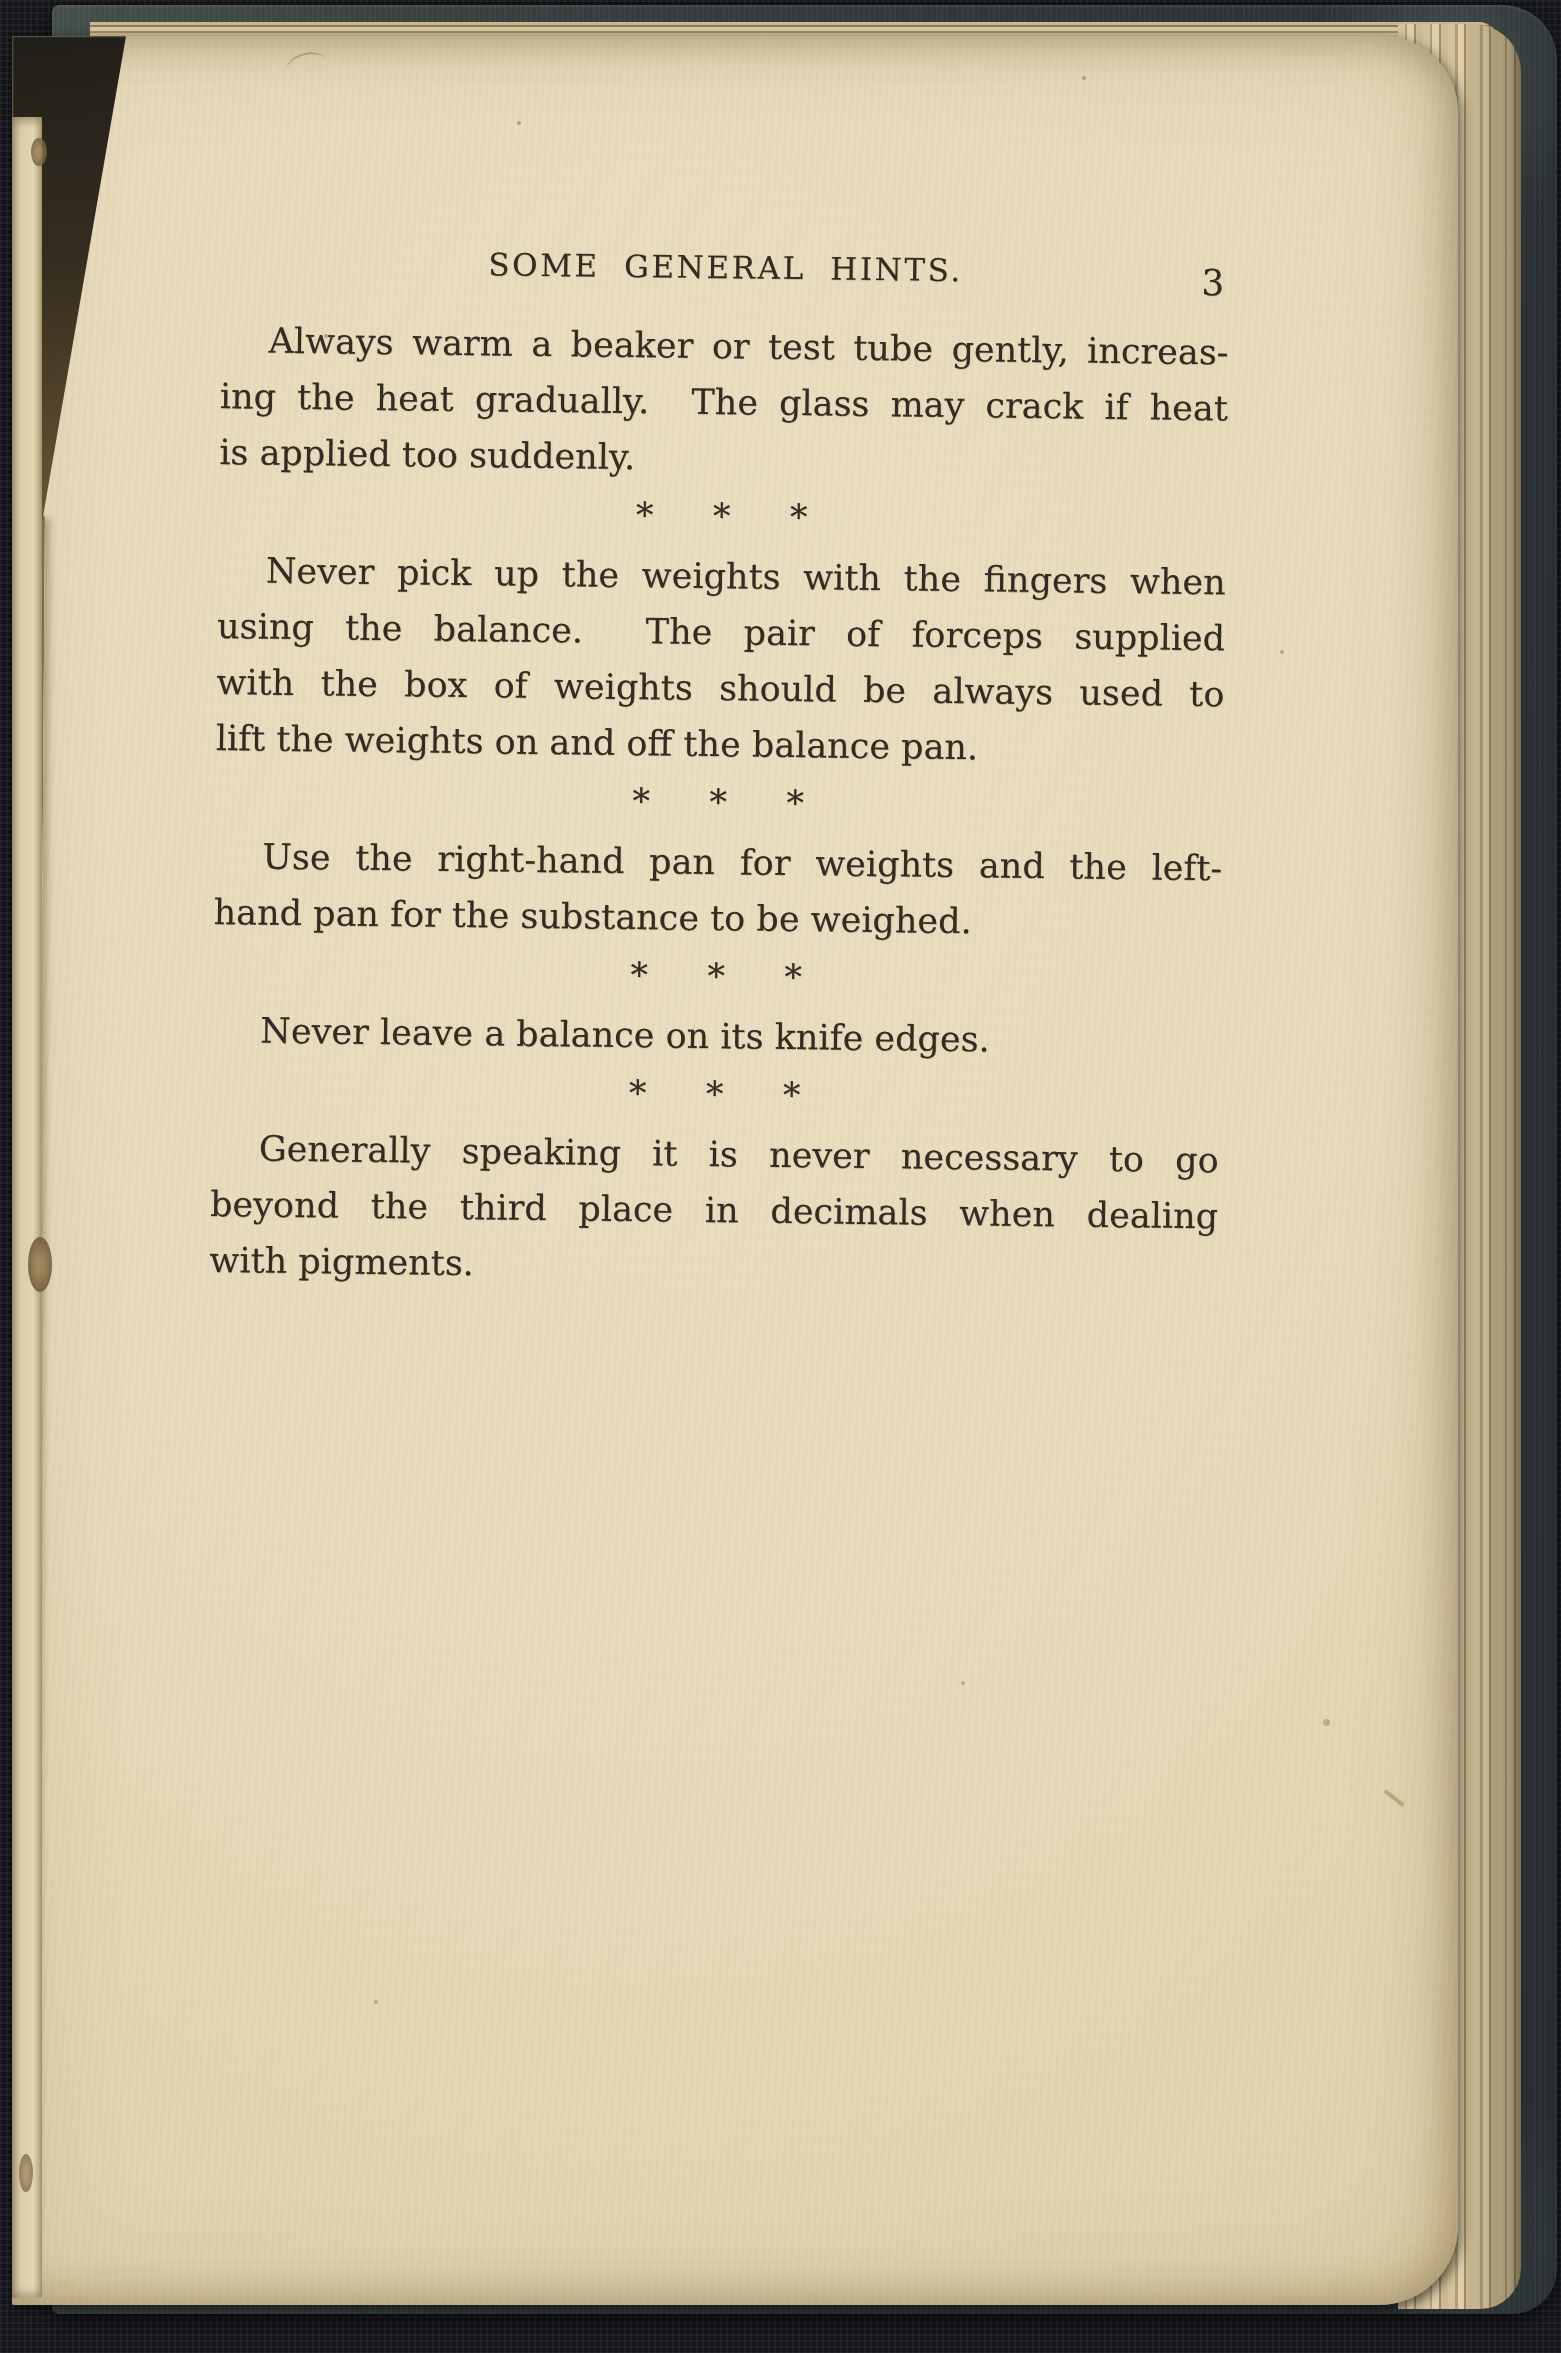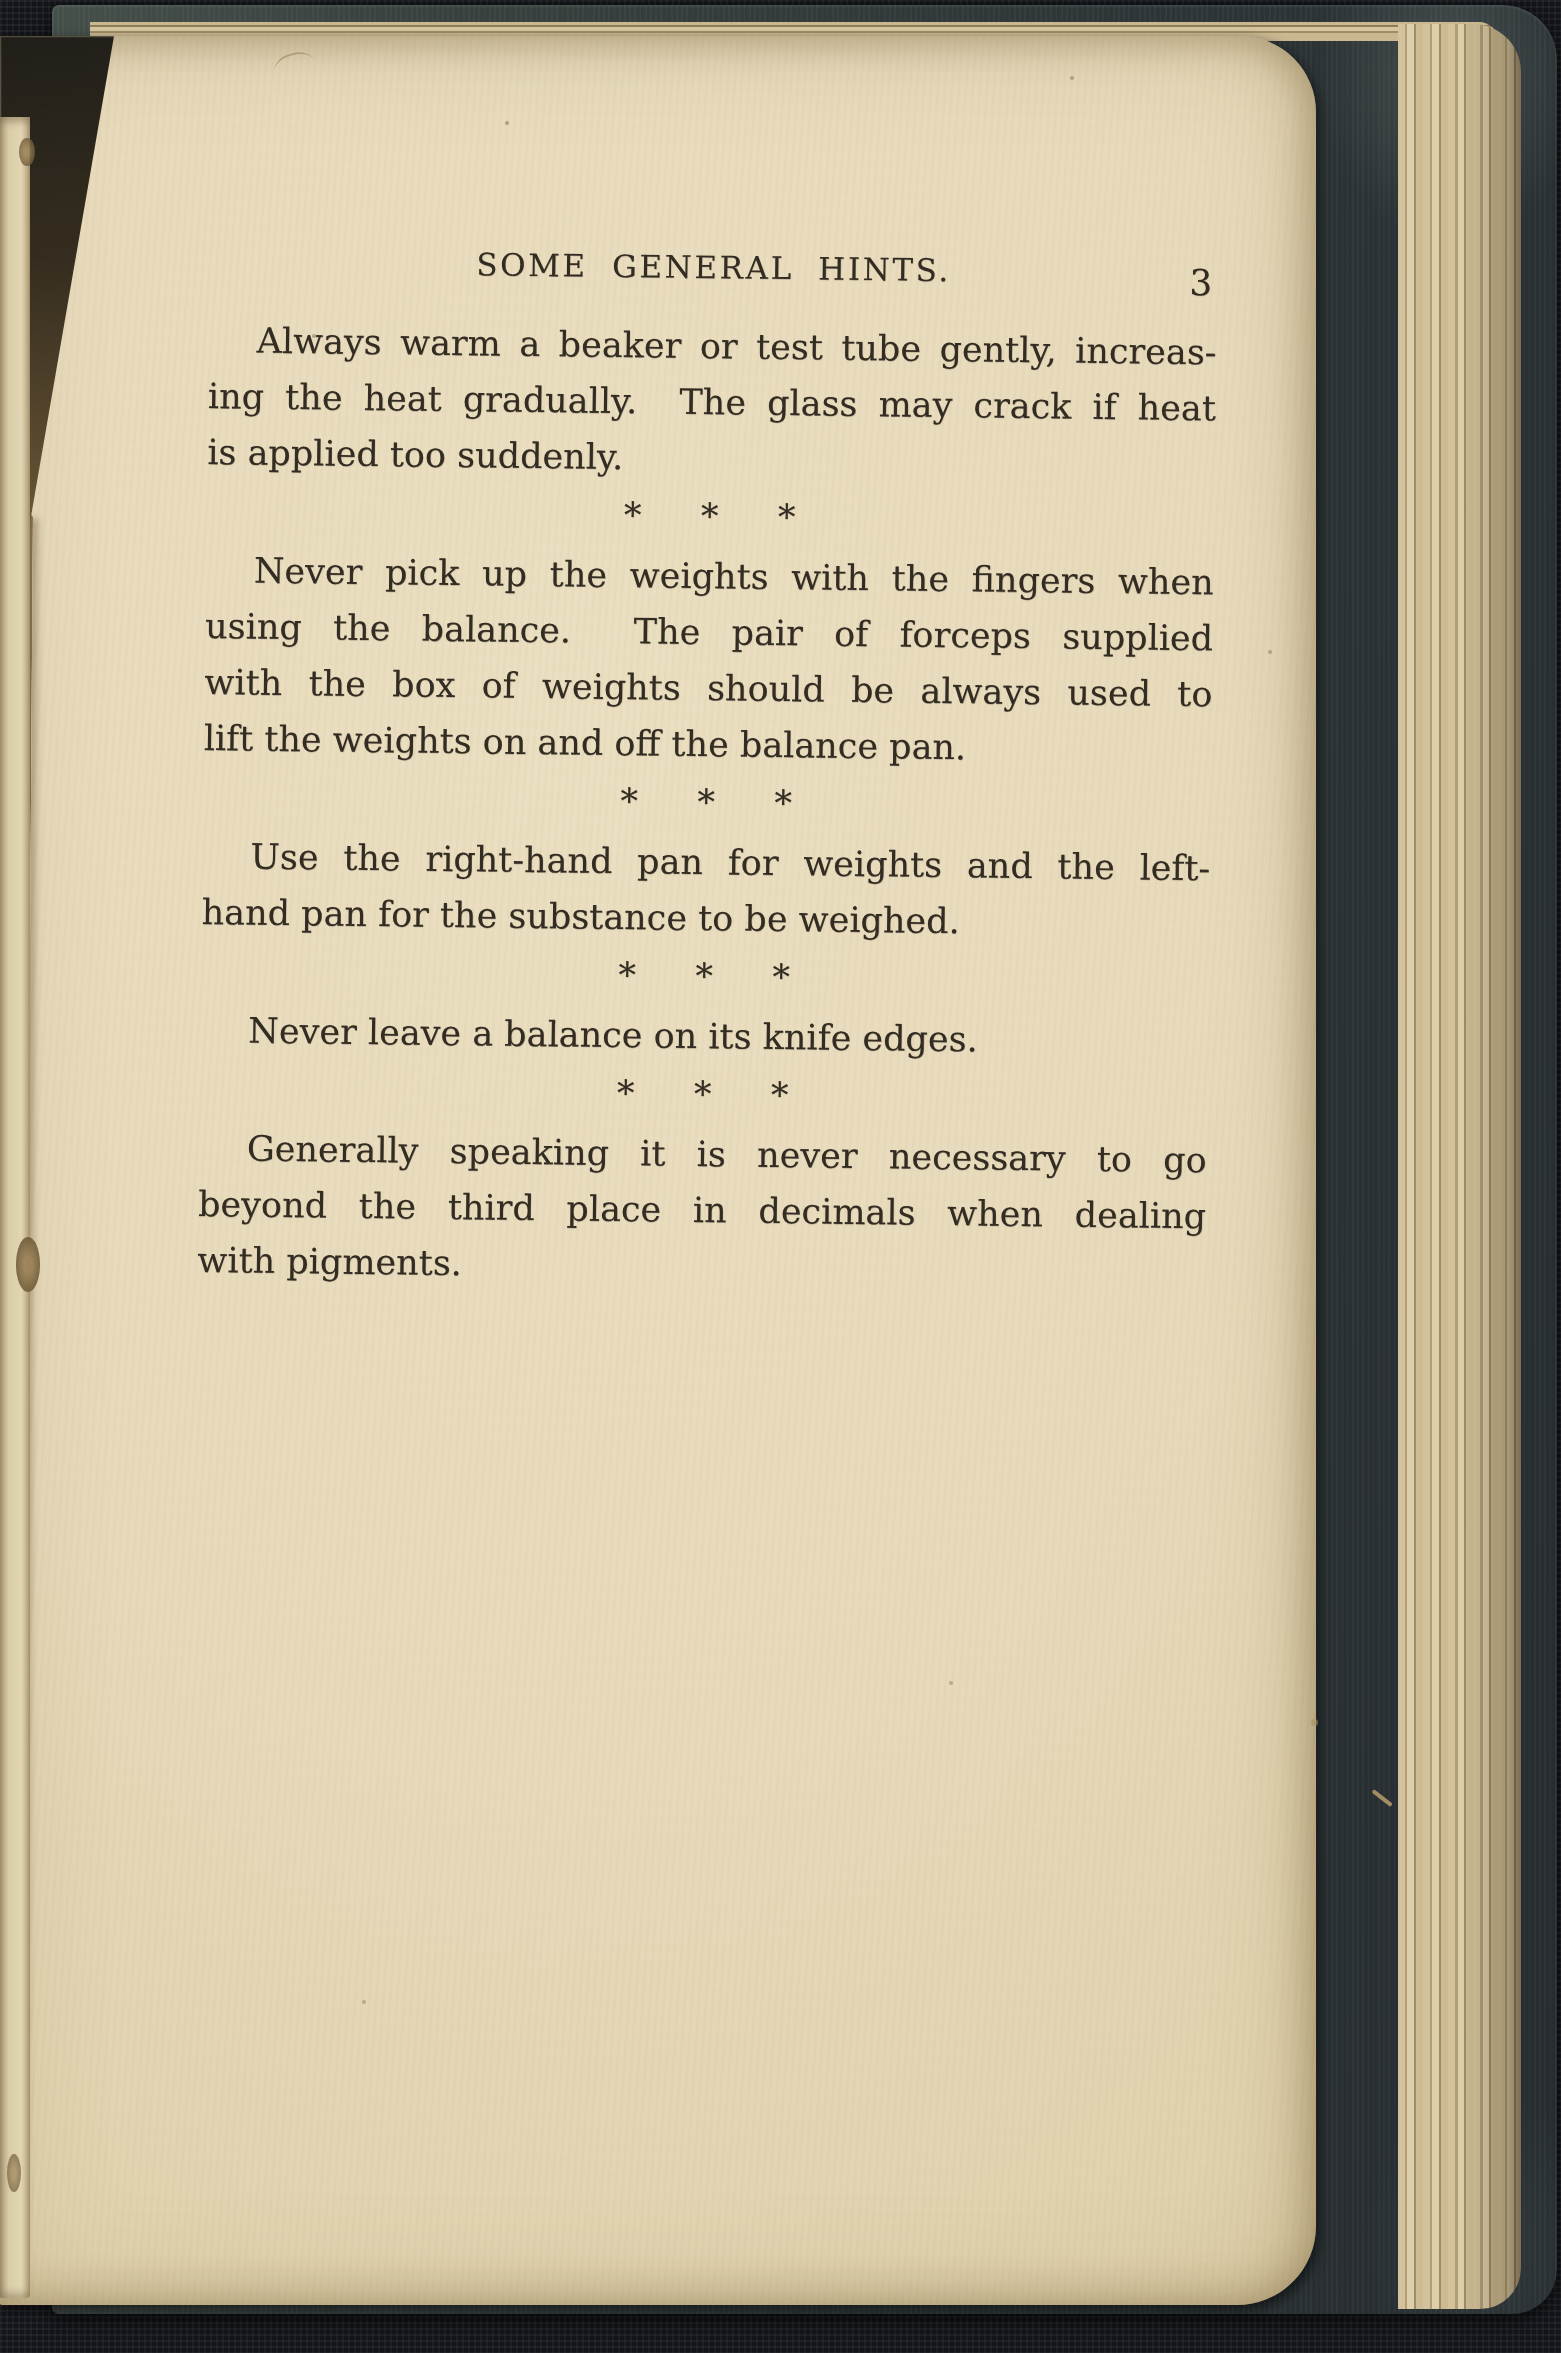--- a/index.html
+++ b/index.html
@@ -34,21 +34,21 @@
     position:absolute;left:1398px;top:24px;width:123px;height:2285px;
     border-radius:0 48px 41px 0;
     background-image:
       linear-gradient(90deg, rgba(0,0,0,0) 52%, rgba(60,48,24,0.30) 88%, rgba(34,27,14,0.48) 100%),
       repeating-linear-gradient(90deg,
         #d3c29c 0 7px,#b29e75 7px 9.5px,#ddcfab 9.5px 16.4px,#a08b62 16.4px 18px,#cdbb94 18px 25px);
     background-color:var(--page-edge-tan,#c8b68e);
   }
   
   .page{
-    position:absolute;left:0;top:36px;width:1316px;height:2269px;
+    position:absolute;left:12px;top:36px;width:1446px;height:2269px;
     border-radius:1.7px 76px 79px 1.7px;
     background-color:var(--paper,#e7dabb);
     background-image:
       repeating-linear-gradient(94deg, rgba(130,108,66,0.03) 0 2.6px, rgba(0,0,0,0) 2.6px 7px),
       radial-gradient(115% 95% at 44% 30%, #ebdfc1 0%, #e7dabb 48%, #e0d2ae 80%, #d5c49c 100%);
     box-shadow:
       inset 0 0 112px rgba(120,98,58,0.18),
       inset -15.5px 0 47px rgba(120,98,58,0.26),
       inset 0 -10.4px 35px rgba(120,98,58,0.20),
       inset 0 12px 26px rgba(120,98,58,0.14),

